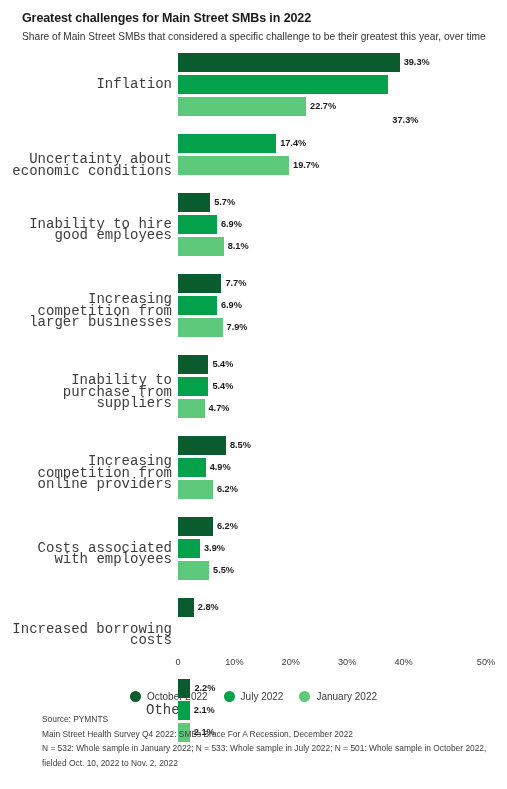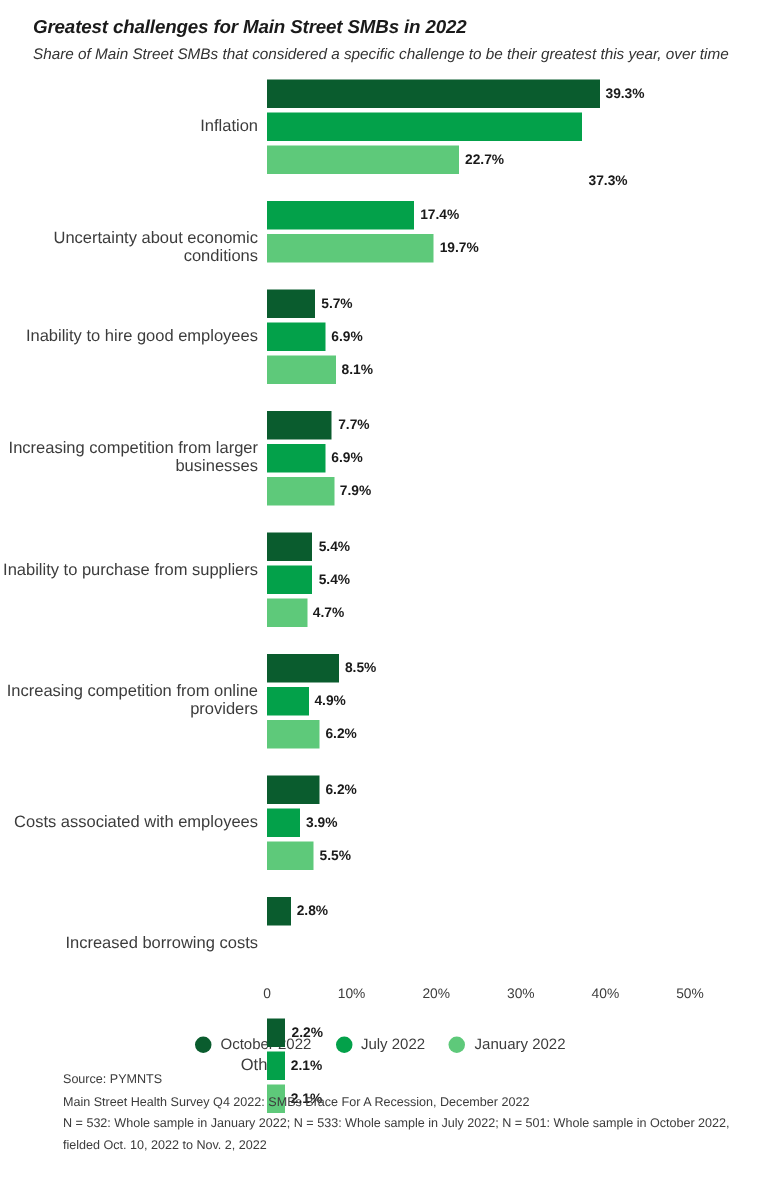--- a/index.html
+++ b/index.html
@@ -10,21 +10,21 @@
   body {
     width: 507px;
     height: 789px;
     font-family: "Liberation Sans", sans-serif;
     color: #2b2b2b;
     overflow: hidden;
     position: relative;
   }
 
   
-  #header { padding: 10px 22px 0 22px; font-style: italic; }
+  #header { padding: 10px 22px 0 22px; }
   #chart-title {
     font-size: 12.5px;
     font-weight: bold;
     color: #1a1a1a;
     letter-spacing: -0.1px;
     line-height: 16px;
     white-space: nowrap;
   }
   #chart-subtitle {
     font-size: 10.2px;
@@ -43,23 +43,24 @@
   }
   .group {
     position: relative;
     width: 100%;
   }
   .group-label {
     position: absolute;
     left: 0;
     width: 172px;
     text-align: right;
-    font-size: 11px;
+    font-size: 14px;
     line-height: 11.5px;
     color: #3c3c3c;
+    font-family: Liberation Mono, monospace;
   }
   .bar-row {
     position: relative;
     height: 19px;
     margin-bottom: 3px;
   }
   .bar {
     position: absolute;
     left: 178px;
     top: 0;
@@ -274,21 +275,21 @@
       </div>
     </div>
   </div>
 
 <div id="x-axis">
     <div class="tick" style="left: 178px;">0</div>
     <div class="tick" style="left: 234.4px;">10%</div>
     <div class="tick" style="left: 290.8px;">20%</div>
     <div class="tick" style="left: 347.2px;">30%</div>
     <div class="tick" style="left: 403.6px;">40%</div>
-    <div class="tick" style="left: 460px;">50%</div>
+    <div class="tick" style="left: 486px;">50%</div>
   </div>
 
 <div id="legend">
     <div class="legend-item">
       <span class="legend-dot" style="background: rgb(10, 92, 46);"></span>
       <span class="legend-label">October 2022</span>
     </div>
     <div class="legend-item">
       <span class="legend-dot" style="background: rgb(3, 161, 74);"></span>
       <span class="legend-label">July 2022</span>

